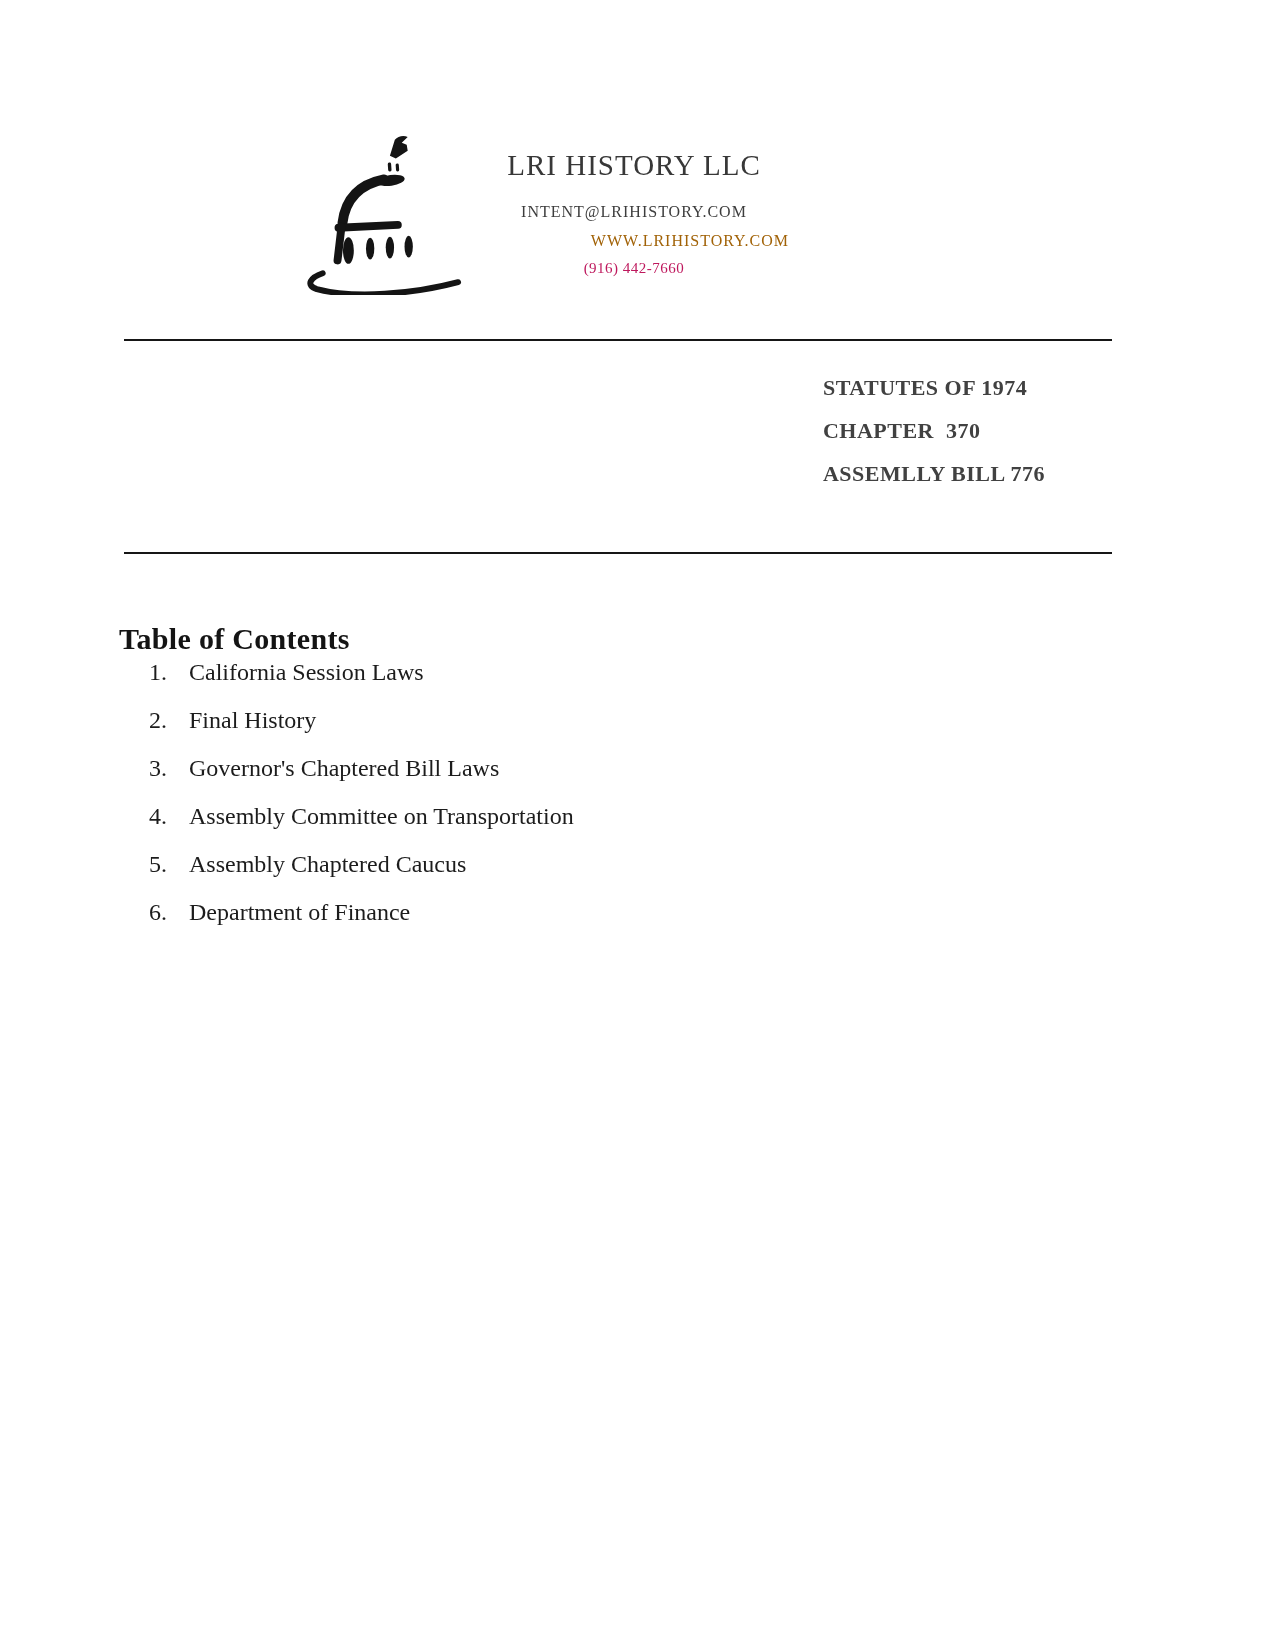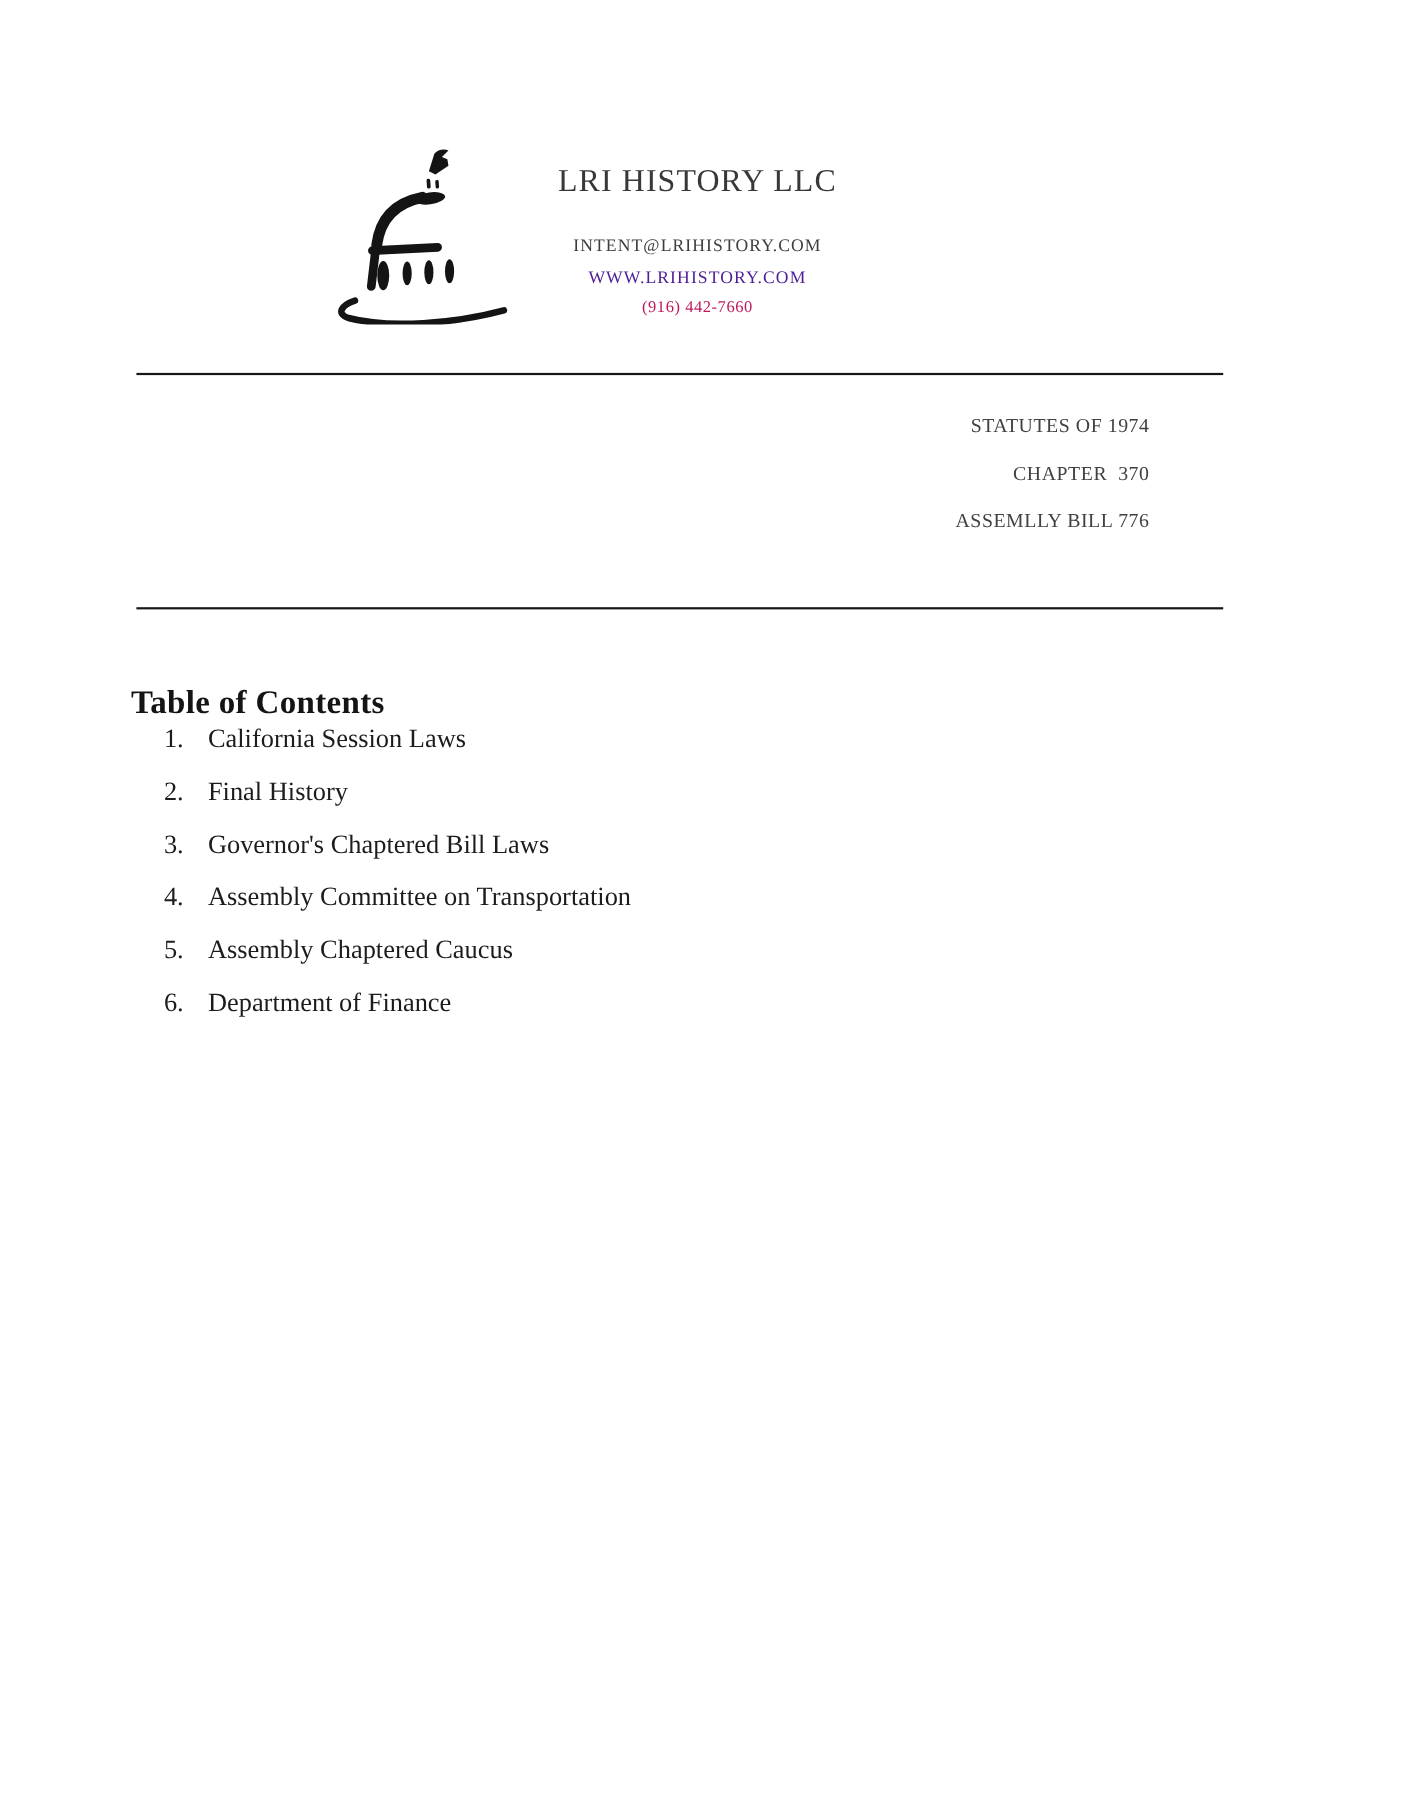--- a/index.html
+++ b/index.html
@@ -37,32 +37,33 @@
     color: #3a3a3a;
   }
   .company-name {
     margin-top: 22px;
     font-size: 29px;
     letter-spacing: 1px;
     color: #383838;
     white-space: nowrap;
   }
   .contact-email {
-    margin-top: 33px;
+    margin-top: 21px;
     font-size: 16px;
     letter-spacing: 1px;
     color: #3d3d3d;
     white-space: nowrap;
   }
   .contact-web {
     margin-top: 11px;
     font-size: 16px;
     letter-spacing: 1px;
-    color: #4c1d95;
-    white-space: nowrap;
+    color: #a16207;
+    white-space: nowrap;
+    text-align: right;
   }
   .contact-phone {
     margin-top: 10px;
     font-size: 15px;
     letter-spacing: 0.5px;
     color: #be185d;
     white-space: nowrap;
   }
 
   
@@ -73,23 +74,22 @@
     border-top: 2px solid #161616;
   }
   .rule-top { top: 339px; }
   .rule-bottom { top: 552px; }
 
   
   .reference-block {
     position: absolute;
     top: 366px;
     right: 231px;
-    text-align: right;
-    font-weight: normal;
-    font-size: 18px;
+    font-weight: bold;
+    font-size: 22px;
     line-height: 43px;
     letter-spacing: 0.5px;
     color: #414141;
   }
   .ref-line { white-space: pre; }
 
   
   .toc-heading {
     position: absolute;
     left: 119px;

